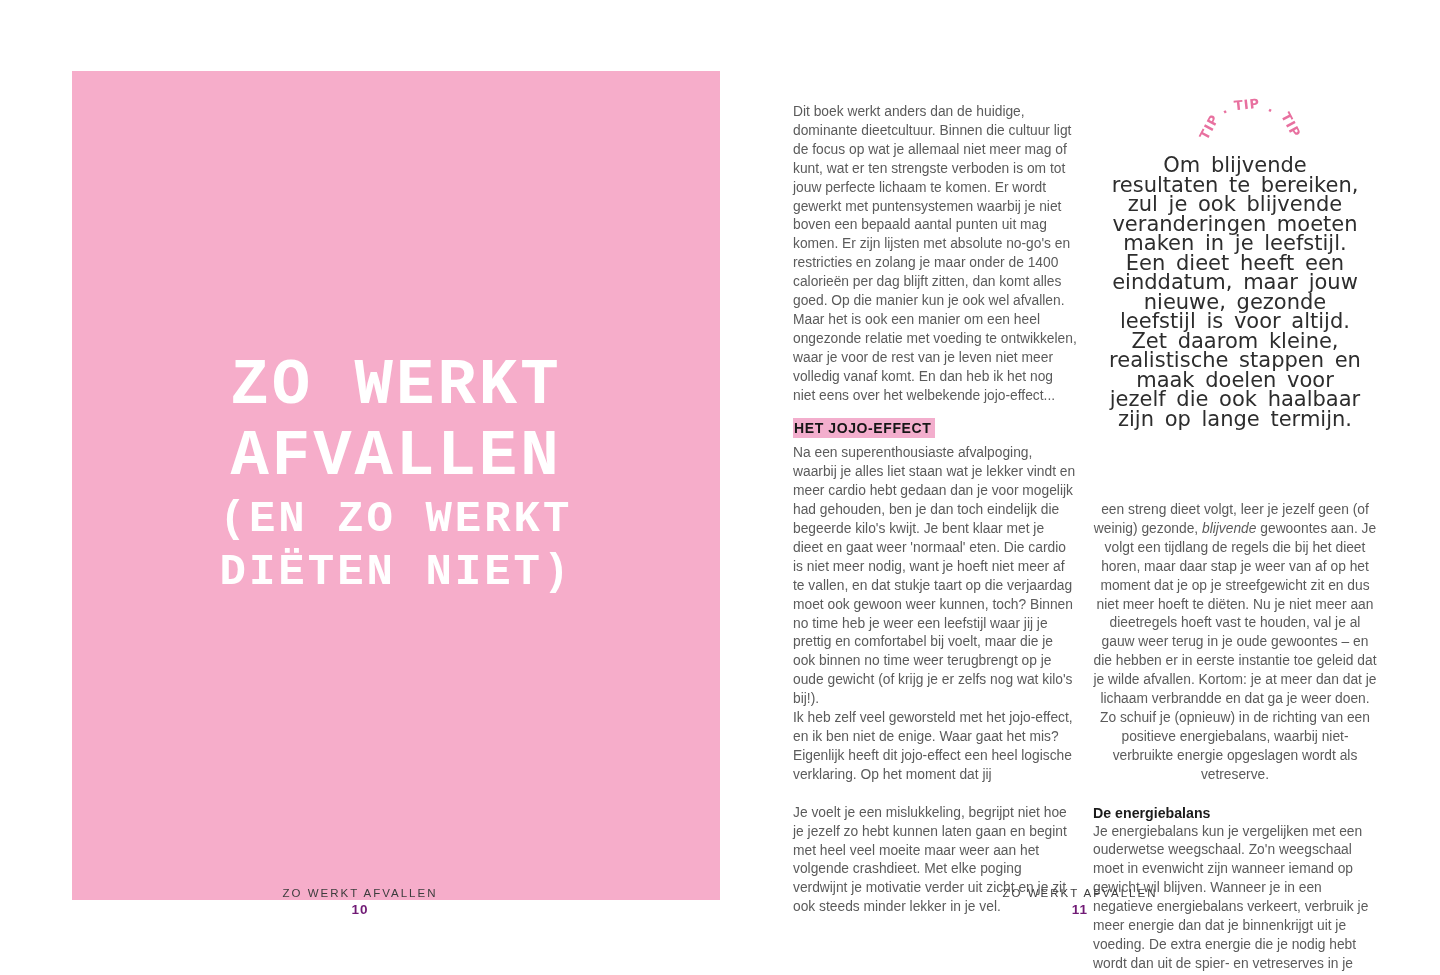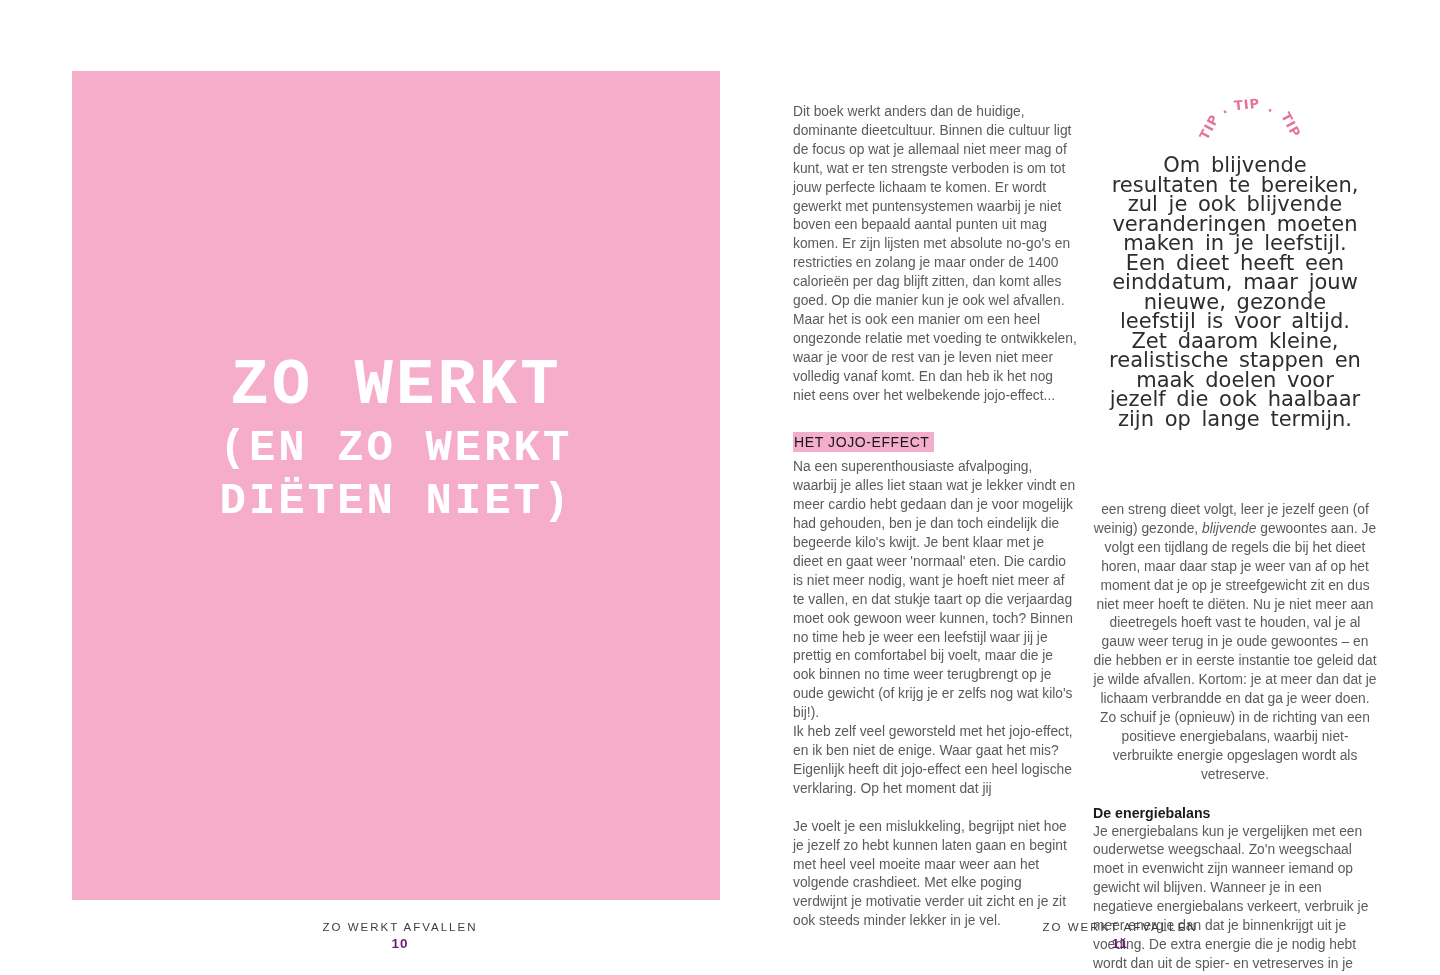--- a/index.html
+++ b/index.html
@@ -21,23 +21,23 @@
   
   .col { position:absolute; width:284px; color:#5b5b5b; font-size:13.8px; line-height:18.9px; }
   .col-1 { left:793px; top:103px; }
   .col-2 { left:1093px; top:88px; }
 
   .para { margin:0; }
   .para + .para-gap { margin-top:19px; }
 
   .jojo-heading {
     display:inline-block;
-    margin:26px 0 6px 0;
+    margin:12px 0 6px 0;
     background:var(--highlight, #f3aecd);
-    color:#161616; font-weight:400; font-size:14px; letter-spacing:0.6px;
+    color:#161616; font-weight:700; font-size:14px; letter-spacing:0.6px;
     padding:1px 4px 1px 1px;
   }
   .subheading {
     margin:19px 0 0 0;
     color:#1b1b1b; font-weight:700; font-size:14.2px;
   }
   .italic { font-style:italic; }
 
   
   .tip-header { position:relative; height:52px; margin-top:10px; }
@@ -53,36 +53,37 @@
   .tip-w3 { left:184px; top:18px; transform:rotate(62deg); }
 
   .tip-text {
     width:252px; margin:6px auto 0 auto; text-align:center;
     font-family:cursive, "DejaVu Sans", sans-serif;
     color:#2d2d2d; font-size:21px; line-height:19.5px; word-spacing:4px;
   }
   .col2-body { margin-top:72px;text-align:center; }
 
   
-  .footer { position:absolute; top:921px; width:720px; text-align:center;margin-left:40px; }
+  .footer { position:absolute; top:887px; width:720px; text-align:center; }
   .footer-left  { left:0; }
   .footer-right { left:720px; }
   .footer .runhead {
     color:#3d3d3d; font-size:11.5px; letter-spacing:2px;
   }
   .footer .pageno {
     margin-top:3px; color:#701a75; font-size:13.5px; font-weight:700; letter-spacing:1px;
   }
 </style>
 </head>
 <body>
 
 <div class="pink-block">
   <div class="chapter-title">
     <div class="big">ZO WERKT</div>
+    <div class="big">AFVALLEN</div>
     <div class="small">(EN ZO WERKT</div>
     <div class="small">DIËTEN NIET)</div>
   </div>
 </div>
 
 <div class="col col-1">
   <p class="para">Dit boek werkt anders dan de huidige, dominante dieetcultuur. Binnen die cultuur ligt de focus op wat je allemaal niet meer mag of kunt, wat er ten strengste verboden is om tot jouw perfecte lichaam te komen. Er wordt gewerkt met puntensystemen waarbij je niet boven een bepaald aantal punten uit mag komen. Er zijn lijsten met absolute no-go's en restricties en zolang je maar onder de 1400 calorieën per dag blijft zitten, dan komt alles goed. Op die manier kun je ook wel afvallen. Maar het is ook een manier om een heel ongezonde relatie met voeding te ontwikkelen, waar je voor de rest van je leven niet meer volledig vanaf komt. En dan heb ik het nog niet eens over het welbekende jojo-effect...</p>
   <div>
     <span class="jojo-heading">HET JOJO-EFFECT</span>
   </div>

